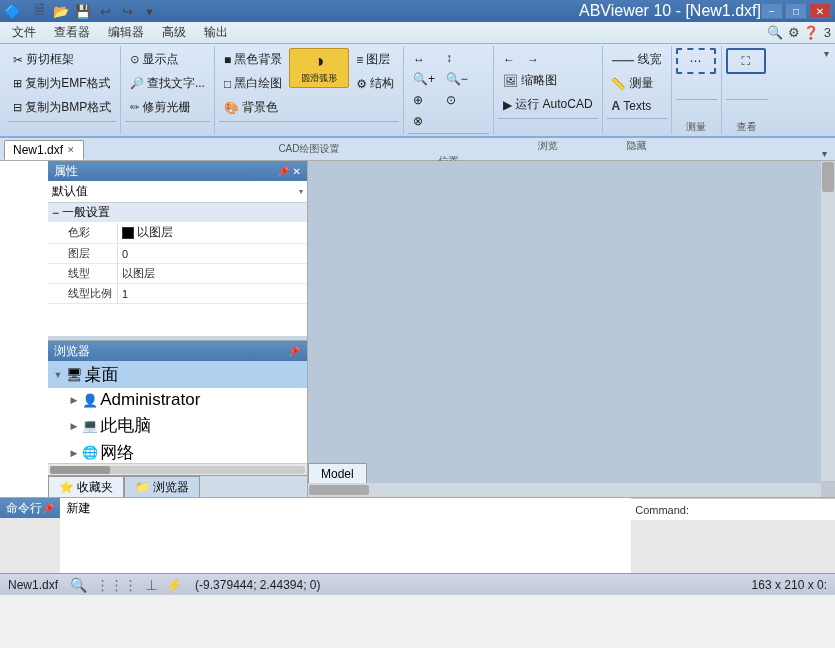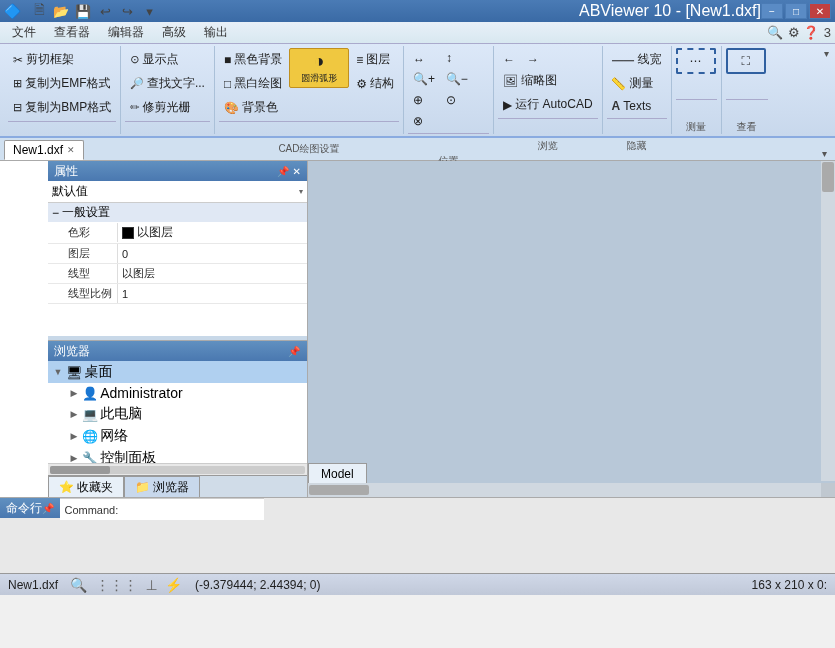--- a/index.html
+++ b/index.html
@@ -225,21 +225,21 @@
       display: flex;
       align-items: center;
       padding: 2px 4px;
       cursor: pointer;
       gap: 2px;
       white-space: nowrap;
     }
     .tree-item.selected { background: #b0d0f0; }
     .tree-expand { width: 12px; text-align: center; font-size: 9px; color: #666; cursor: pointer; }
     .tree-icon { font-size: 13px; }
-    .tree-label { font-size: 14px; }
+    .tree-label { font-size: 17px; }
 
     .browser-tabs {
       display: flex;
       background: #d0dce8;
       border-top: 1px solid #999;
       height: 22px;
     }
     .browser-tab {
       padding: 2px 10px;
       cursor: pointer;
@@ -724,20 +724,23 @@
 
 </div>
 
 <div class="cmd-area" style="height:76px;">
   <div class="cmd-header">
     <span>命令行</span>
     <div style="display:flex; gap:4px;">
       <span style="cursor:pointer; color:white; font-size:10px;">📌</span>
     </div>
   </div>
+  <div class="cmd-content">
+    <span>新建</span>
+  </div>
   <div class="cmd-input-row">
     <span class="cmd-label">Command:</span>
     <input class="cmd-input" type="text" style="">
   </div>
 </div>
 
 <div class="status-bar">
   <span class="status-item">New1.dxf</span>
   <span style="font-size:14px; color:#666;">🔍</span>
   <span style="font-size:14px; color:#666;">⋮⋮⋮</span>

